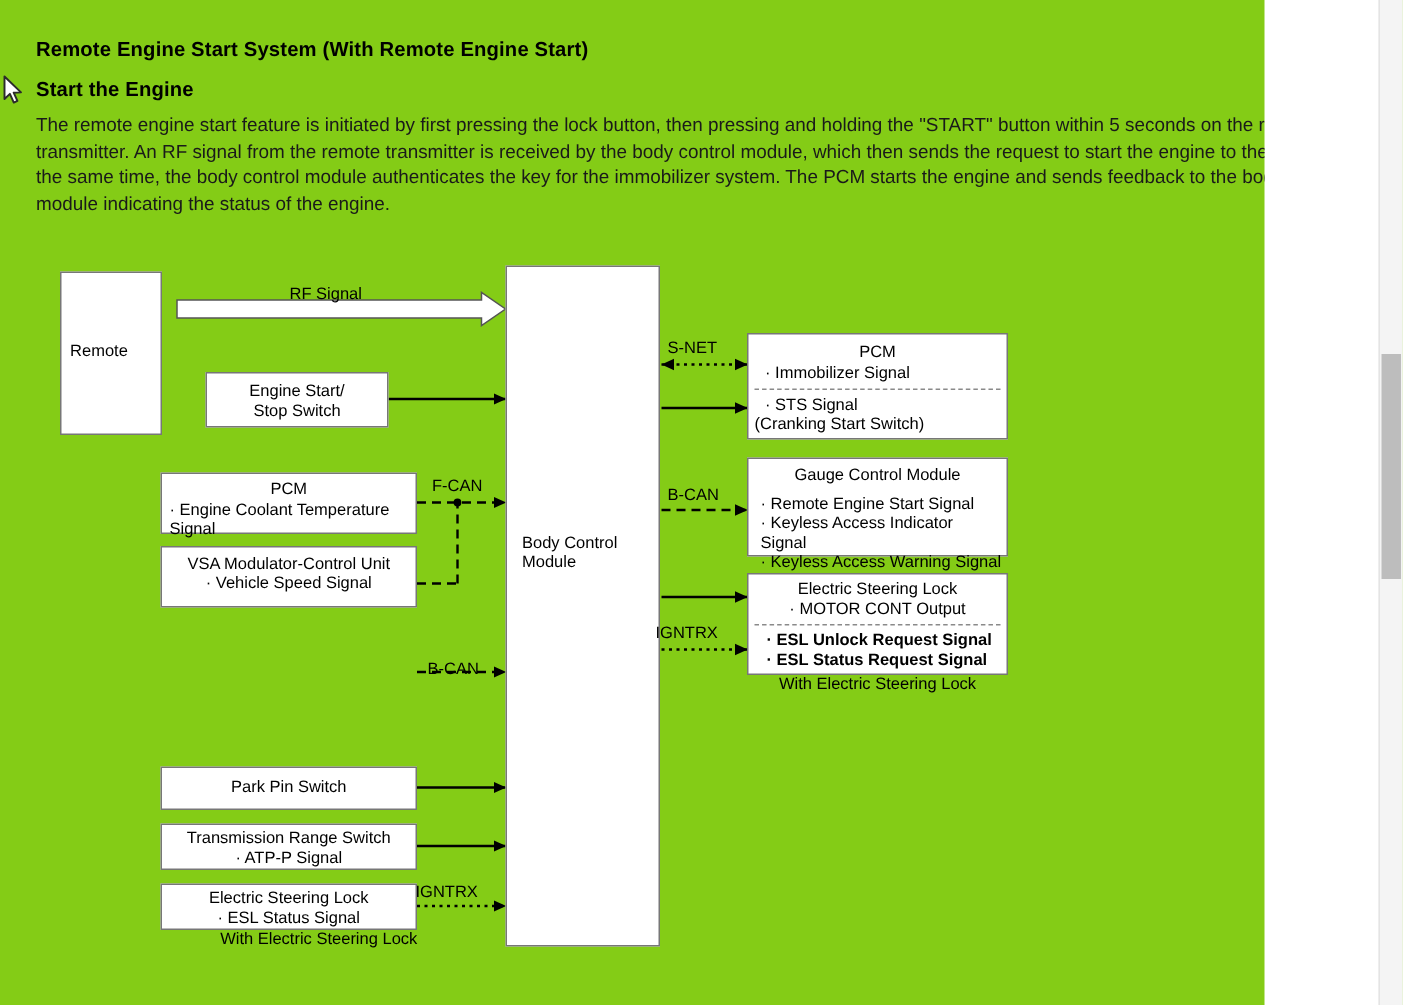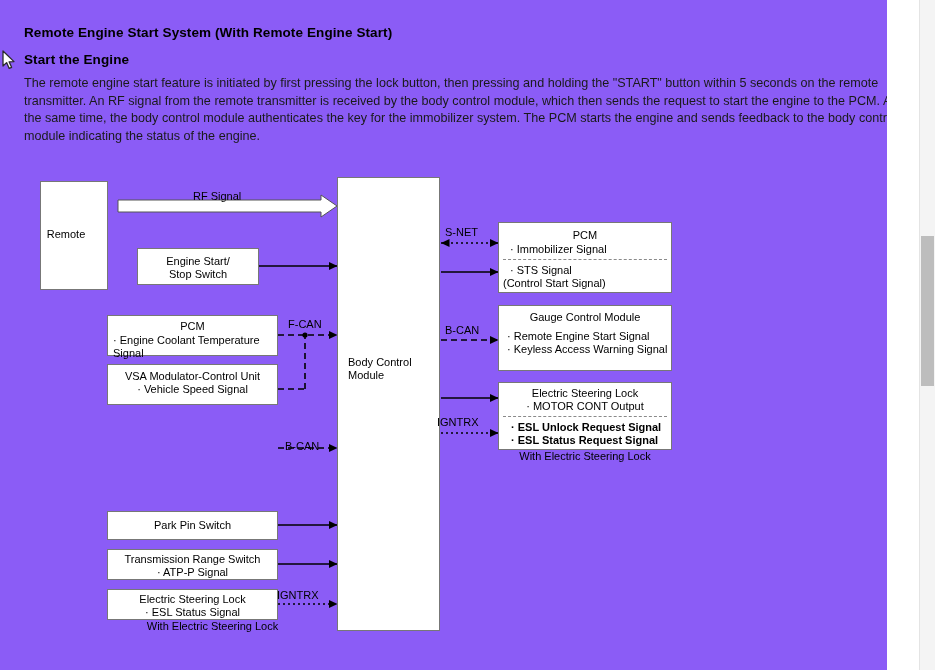--- a/index.html
+++ b/index.html
@@ -13,23 +13,22 @@
     position: relative;
     overflow: hidden;
     font-family: "Liberation Sans", sans-serif;
     color: #000000;
   }
   .page {
     position: absolute;
     left: 0; top: 0;
     width: 843px;
     height: 670px;
-    background: #8b5cf6;
+    background: #84cc16;
     overflow: hidden;
-    padding-left: 44px;
   }
 
   
   .doc-title {
     position: absolute;
     left: 24px; top: 25px;
     font-size: 13.5px;
     font-weight: bold;
     letter-spacing: 0.1px;
     white-space: nowrap;
@@ -241,30 +240,31 @@
   <div class="dbox" style="left:498px; top:222px; width:174px; height:71px;">
     <div style="position:absolute; left:0; right:0; top:6px;">
       <span class="ln-c">PCM</span>
     </div>
     <div style="position:absolute; left:11px; right:3px; top:20px;">
       <span class="ln">· Immobilizer Signal</span>
     </div>
     <div class="divider-dash" style="left:4px; right:4px; top:36px;"></div>
     <div style="position:absolute; left:11px; right:3px; top:41px;">
       <span class="ln">· STS Signal</span>
-      <span class="ln" style="margin-left:-7px;">(Control Start Signal)</span>
+      <span class="ln" style="margin-left:-7px;">(Cranking Start Switch)</span>
     </div>
   </div>
 
   <div class="dbox" style="left:498px; top:305px; width:174px; height:66px;">
     <div style="position:absolute; left:0; right:0; top:5px;">
       <span class="ln-c">Gauge Control Module</span>
     </div>
     <div style="position:absolute; left:8px; right:2px; top:24px;">
       <span class="ln">· Remote Engine Start Signal</span>
+      <span class="ln">· Keyless Access Indicator Signal</span>
       <span class="ln">· Keyless Access Warning Signal</span>
     </div>
   </div>
 
   <div class="dbox" style="left:498px; top:382px; width:174px; height:68px;">
     <div style="position:absolute; left:0; right:0; top:4px;">
       <span class="ln-c">Electric Steering Lock</span>
       <span class="ln-c">· MOTOR CONT Output</span>
     </div>
     <div class="divider-dash" style="left:4px; right:4px; top:33px;"></div>

